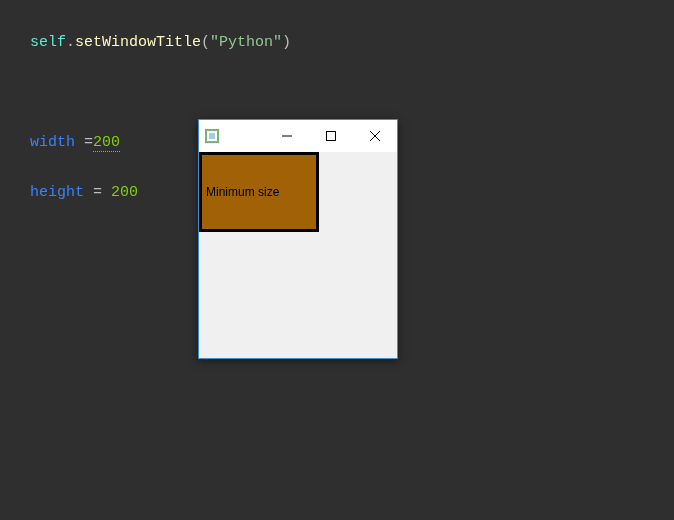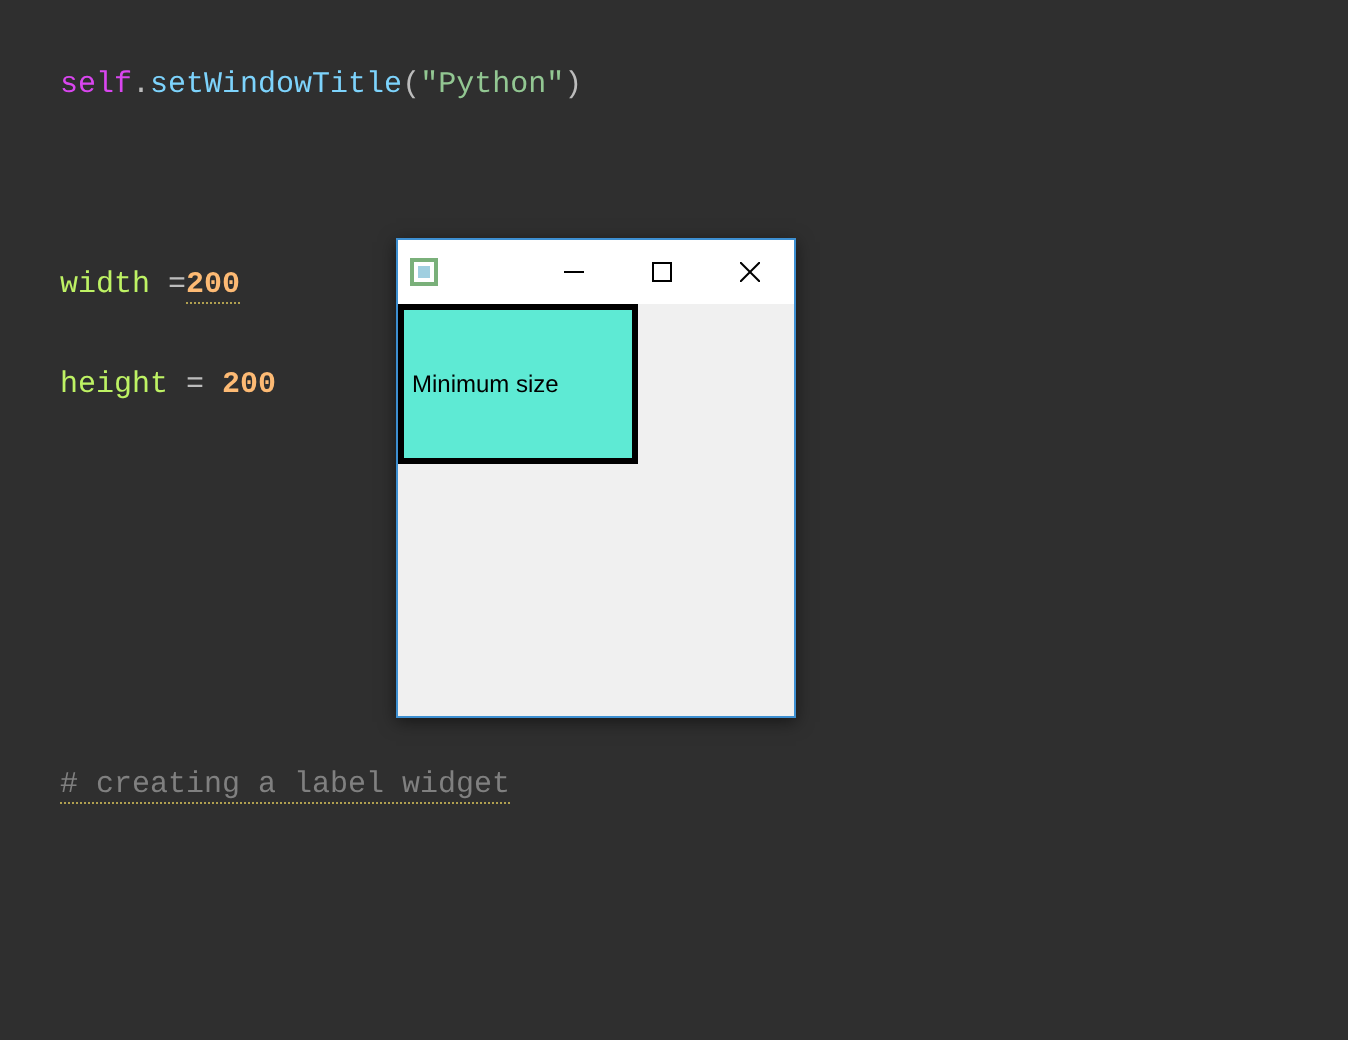--- a/index.html
+++ b/index.html
@@ -15,30 +15,30 @@
   }
   .editor {
     position: absolute;
     top: 0; left: 0; right: 0; bottom: 0;
     padding: 5px 5px 0 30px;
     line-height: 25px;
     color: #bcbcbc;
     white-space: pre;
   }
   .line { display: block; height: 25px; }
-  .kw-self { color: #d946ef; } 
+  .kw-self { color: #5eead4; } 
   .op { color: #bcbcbc; }
-  .method { color: #7dd3fc; } 
+  .method { color: #fef9c3; } 
   .str { color: #92c792; } 
   .comment { color: #808080; }
-  .num { color: #fdba74; font-weight: bold; }
+  .num { color: #84cc16; }
   .underline-warn {
     border-bottom: 1px dotted #b0a050;
   }
-  .ident { color: #bef264; }
+  .ident { color: #3b82f6; }
 
   
   .app-window {
     position: absolute;
     left: 198px;
     top: 119px;
     width: 200px;
     height: 240px;
     background: #f0f0f0;
     border: 1px solid #3d8fd1;
@@ -84,40 +84,39 @@
     position: relative;
     background: #f0f0f0;
   }
   .label-box {
     position: absolute;
     left: 0;
     top: 0;
     width: 120px;
     height: 80px;
     border: 3px solid #000;
-    background: #5eead4;
+    background: #a16207;
     display: flex;
     align-items: center;
     padding-left: 4px;
     font-size: 12px;
     color: #000;
   }
 </style>
 </head>
 <body>
 
 <div class="editor">
 <span class="line"><span class="kw-self">self</span><span class="op">.</span><span class="method">setWindowTitle</span><span class="op">(</span><span class="str">"Python"</span><span class="op">)</span></span>
 <span class="line"></span>
 <span class="line"><span class="ident">width </span><span class="op">=</span><span class="num underline-warn">200</span></span>
 <span class="line"><span class="ident">height </span><span class="op">= </span><span class="num">200</span></span>
 <span class="line"></span>
 <span class="line"></span>
 <span class="line"></span>
-<span class="line"><span class="comment underline-warn"># creating a label widget</span></span>
 
 
 
 
 
 
 
 
 
 

